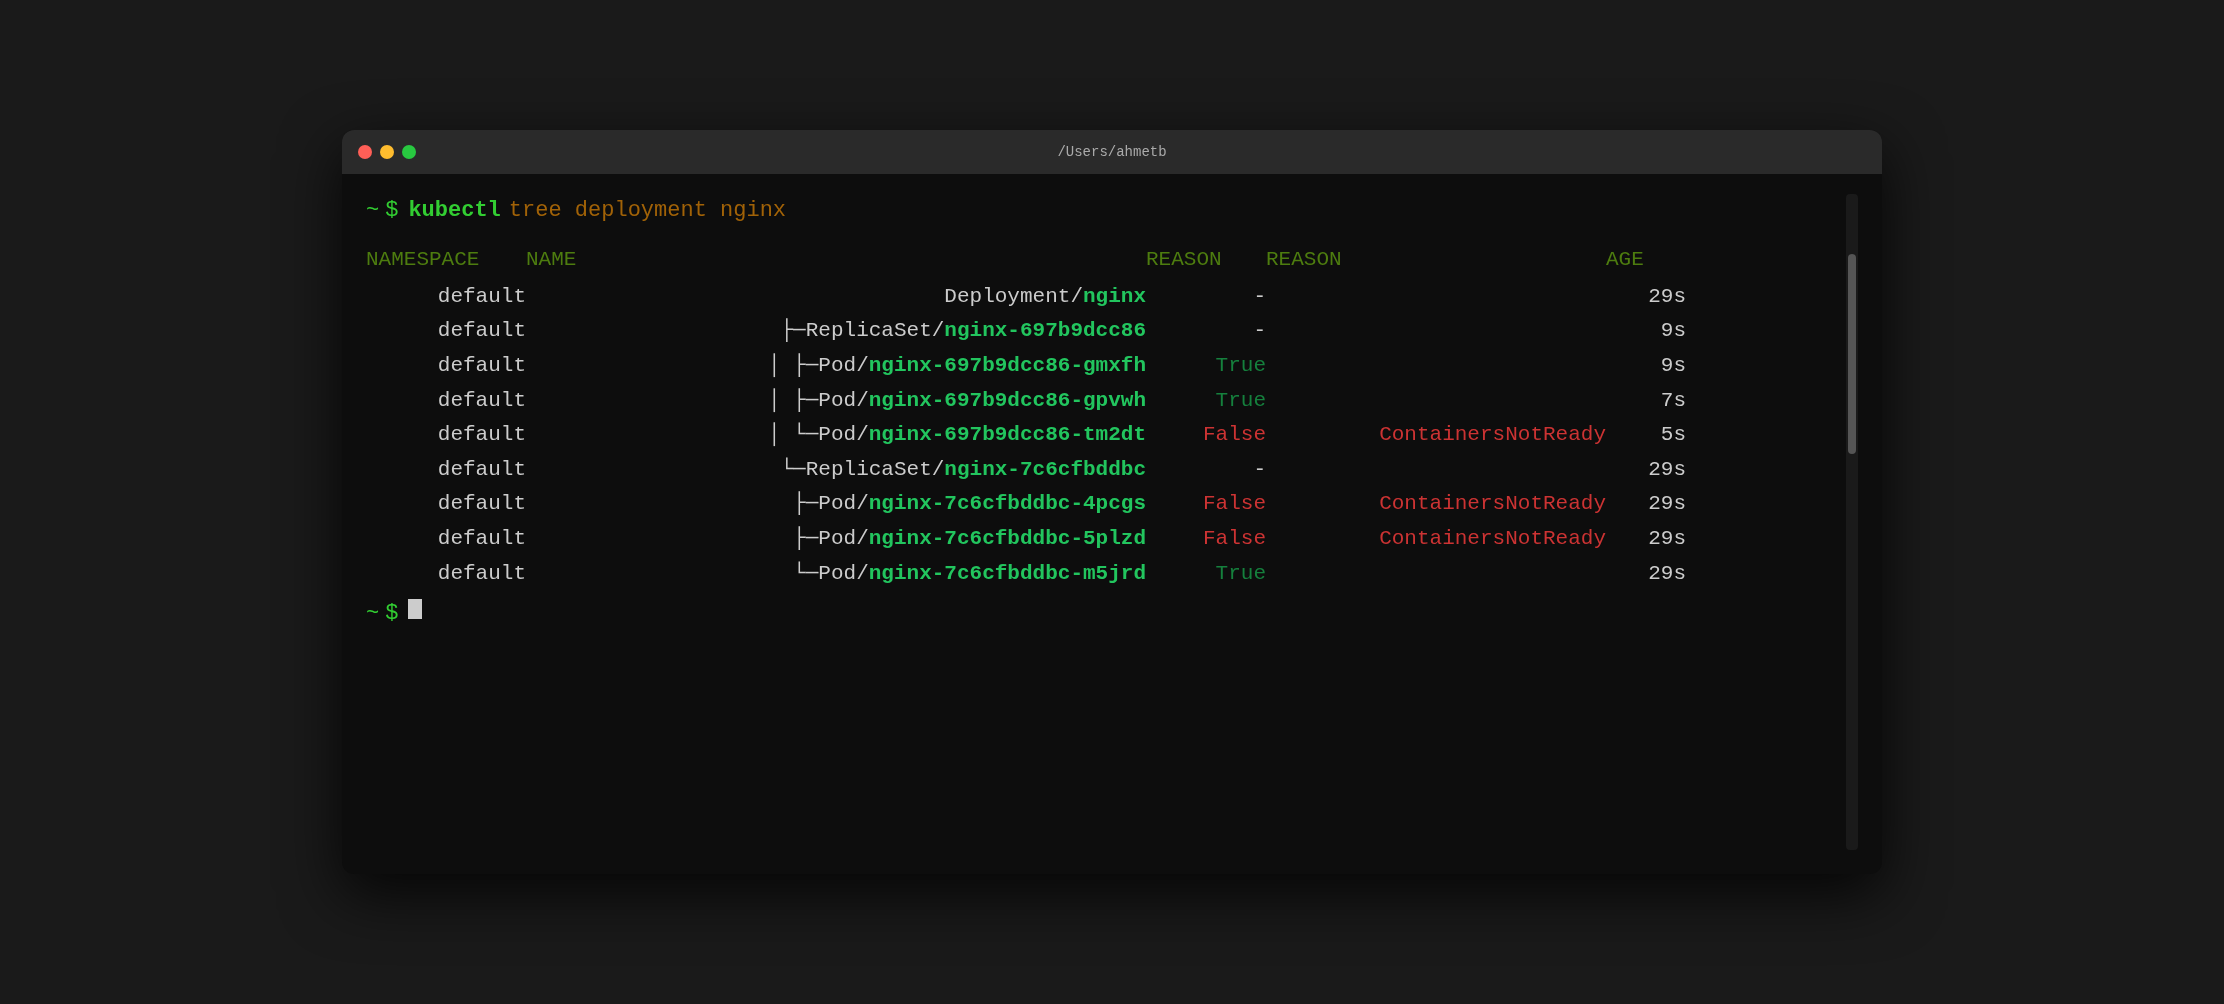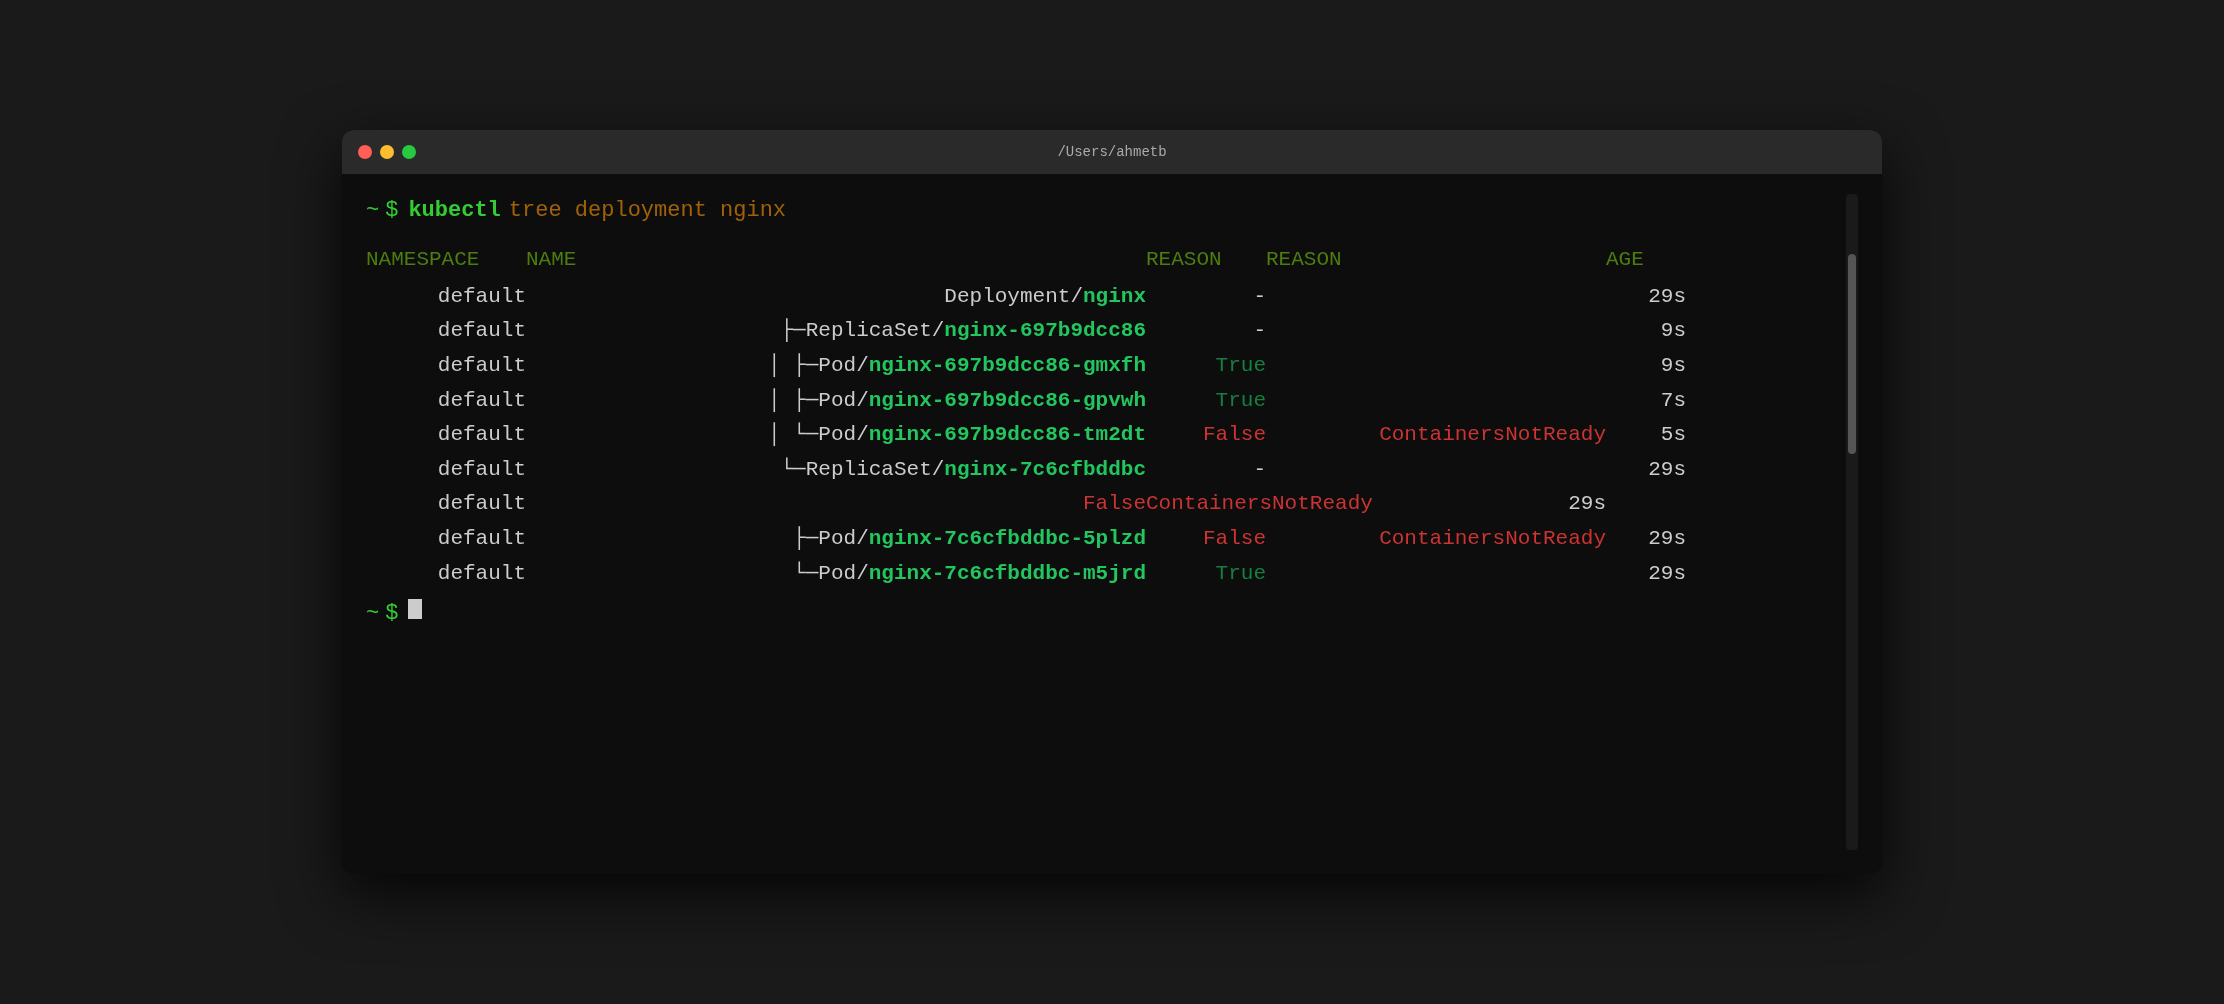--- a/index.html
+++ b/index.html
@@ -296,20 +296,23 @@
           <span class="col-name">
             <span class="tree-char">└─</span><span class="name-plain">ReplicaSet/</span><span class="name-bold">nginx-7c6cfbddbc</span>
           </span>
           <span class="col-ready-dash">-</span>
           <span></span>
           <span class="col-age">29s</span>
         </div>
 
         <div class="table-row">
           <span class="col-namespace">default</span>
+          <span class="col-name">
+            <span class="tree-char">&nbsp;&nbsp;├─</span><span class="name-plain">Pod/</span><span class="name-bold">nginx-7c6cfbddbc-4pcgs</span>
+          </span>
           <span class="col-ready-false">False</span>
           <span class="col-reason-error">ContainersNotReady</span>
           <span class="col-age">29s</span>
         </div>
 
         <div class="table-row">
           <span class="col-namespace">default</span>
           <span class="col-name">
             <span class="tree-char">&nbsp;&nbsp;├─</span><span class="name-plain">Pod/</span><span class="name-bold">nginx-7c6cfbddbc-5plzd</span>
           </span>

